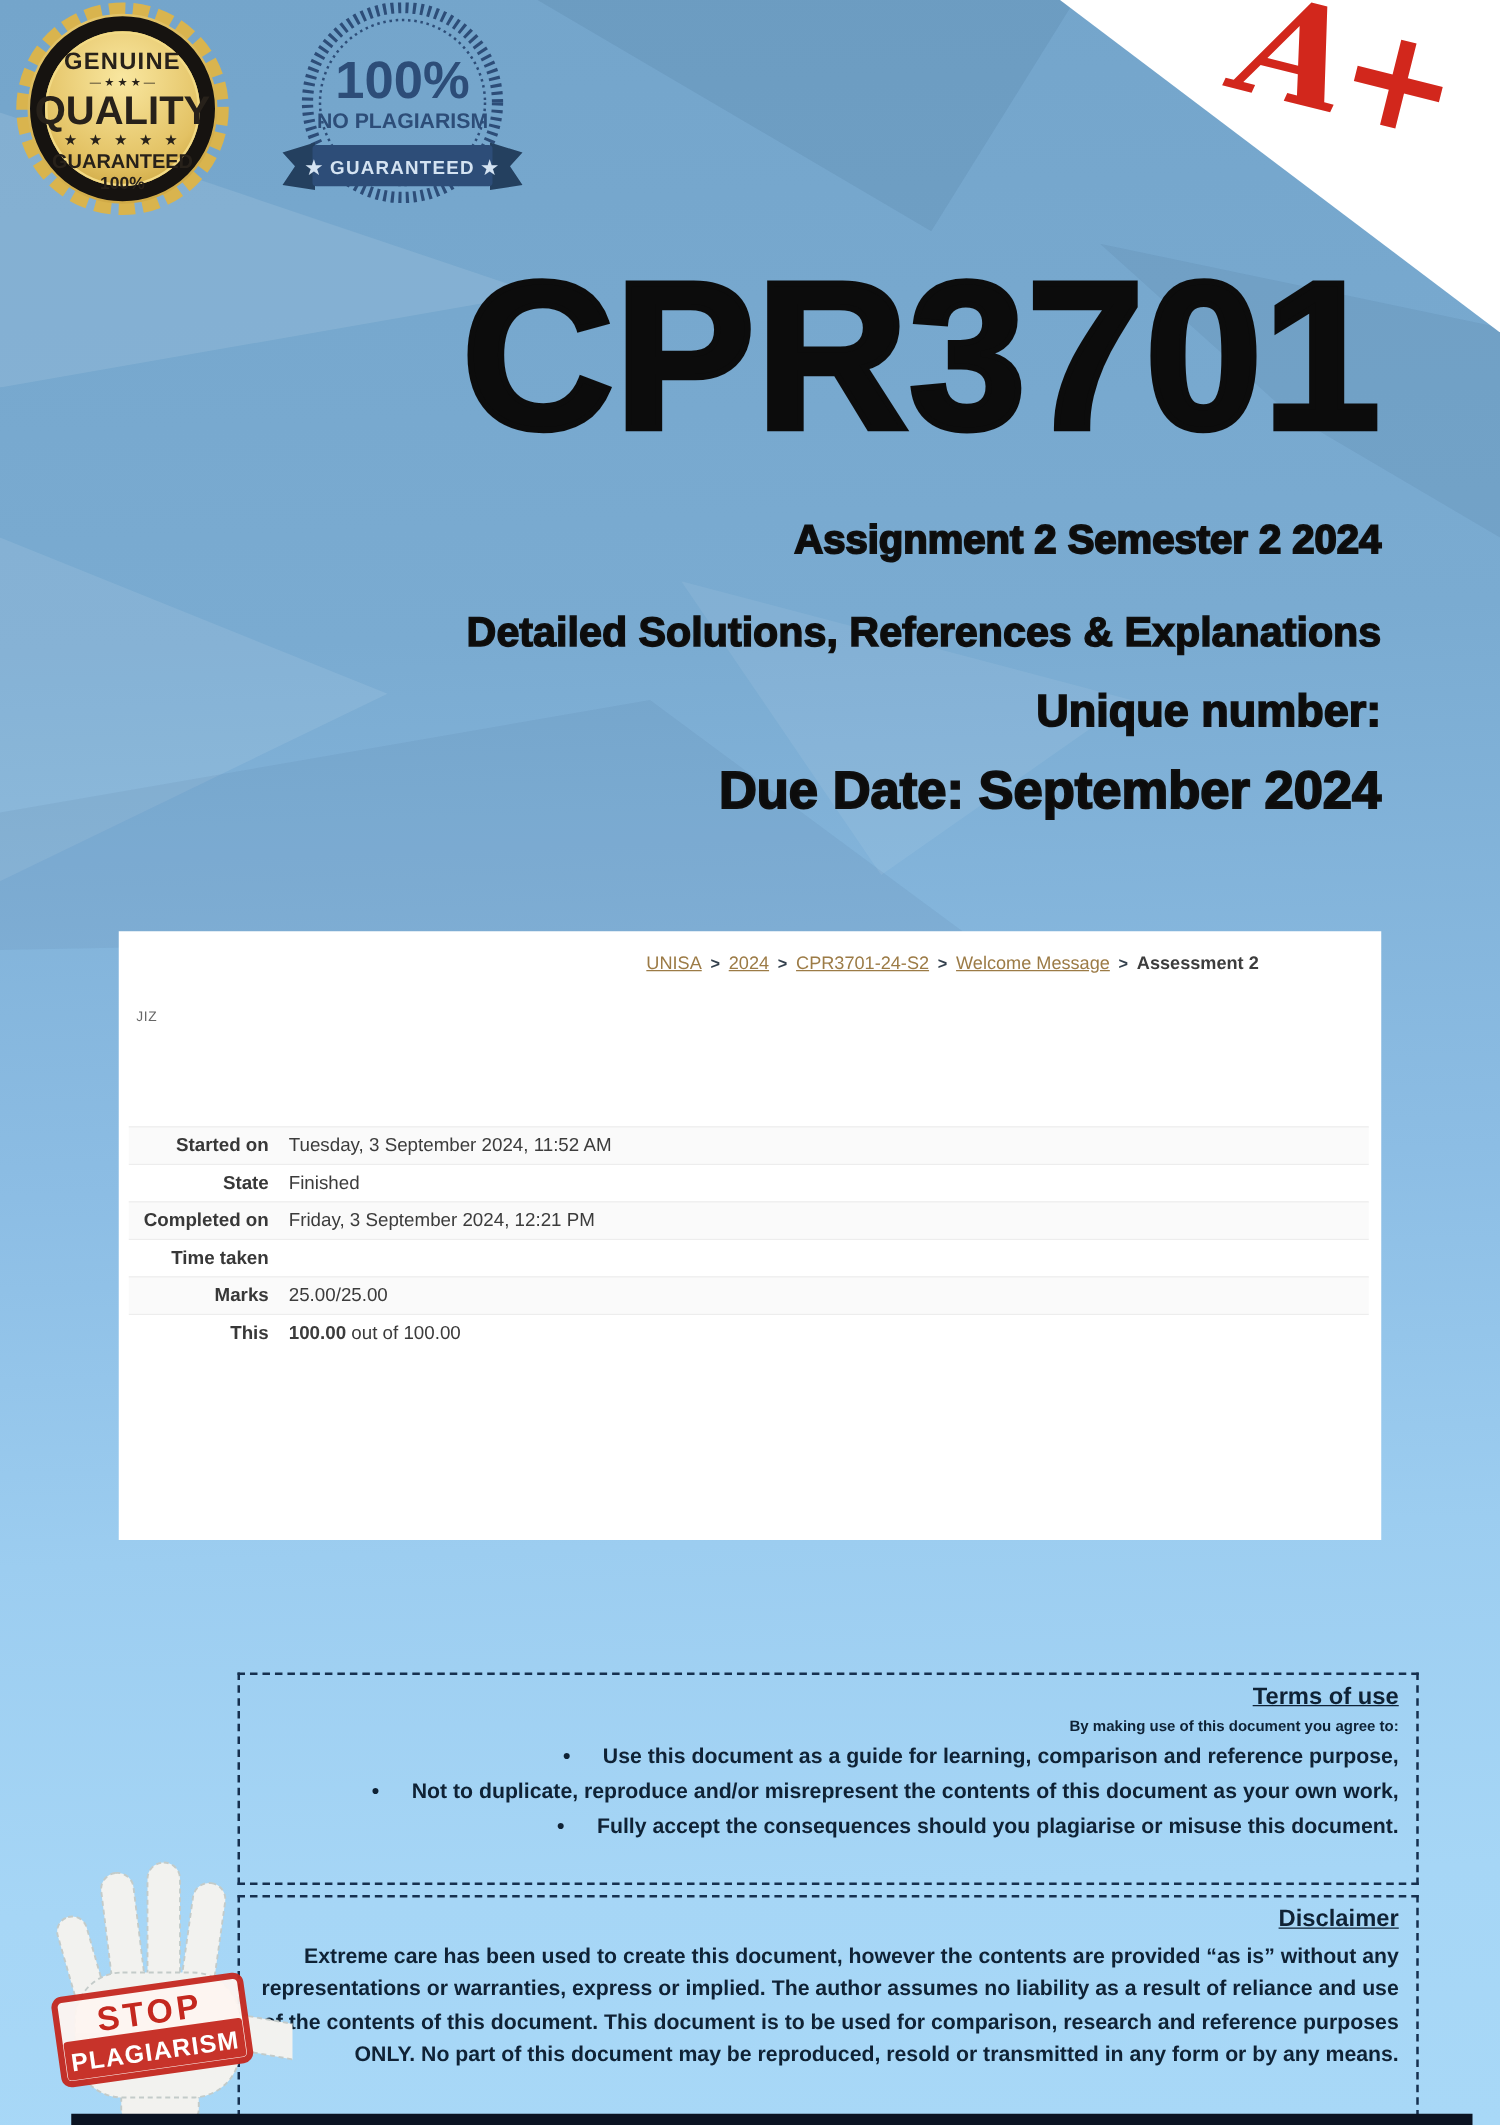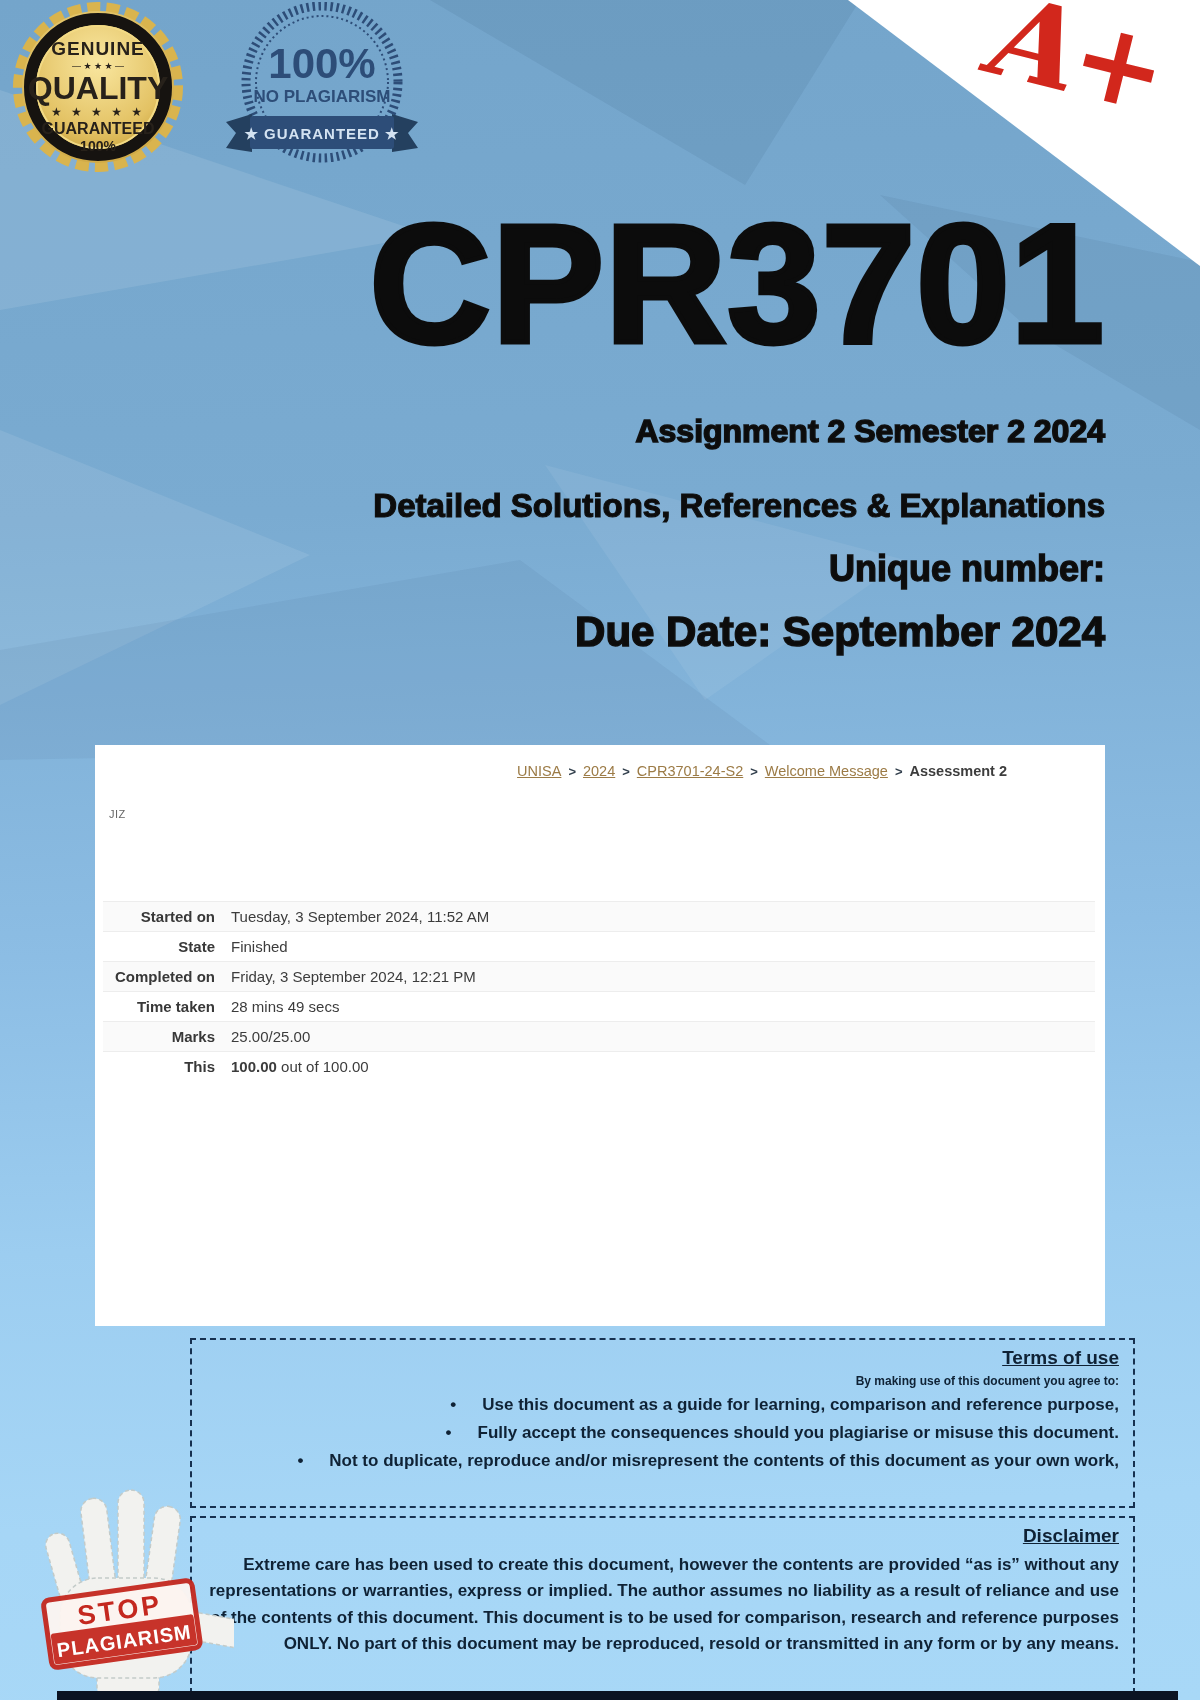--- a/index.html
+++ b/index.html
@@ -27,21 +27,21 @@
   .badge-blue{position:absolute;left:222px;top:2px;}
 
   .title-wrap{position:absolute;left:0;right:95px;text-align:right;color:#0c0c0c;}
   .main-title{top:200px;font-size:168px;font-weight:900;line-height:1;letter-spacing:1px;
     -webkit-text-stroke:5px #0c0c0c;}
   .sub1{top:413px;font-size:32px;font-weight:900;-webkit-text-stroke:1.6px #101010;}
   .sub2{top:487px;font-size:33px;font-weight:900;-webkit-text-stroke:1.2px #101010;}
   .sub3{top:548px;font-size:36px;font-weight:900;-webkit-text-stroke:1.4px #101010;}
   .sub4{top:608px;font-size:42px;font-weight:900;-webkit-text-stroke:1.6px #101010;}
 
-  .panel{position:absolute;left:95px;top:745px;width:1010px;height:581px;background:#ffffff;}
+  .panel{position:absolute;left:95px;top:745px;width:1010px;height:487px;background:#ffffff;}
   .breadcrumb{position:absolute;top:18px;right:98px;font-size:14.5px;color:#3d3d3d;white-space:nowrap;}
   .breadcrumb a{color:#9c7b46;text-decoration:underline;}
   .crumb-sep{color:#33404d;font-weight:bold;margin:0 7px;font-size:13px;}
   .crumb-current{color:#3d3d3d;font-weight:600;}
   .watermark{position:absolute;left:14px;top:63px;font-size:11px;color:#666;letter-spacing:.5px;}
 
   .quiz-table{position:absolute;left:8px;right:10px;top:156px;}
   .qrow{display:flex;align-items:center;height:29px;border-top:1px solid #ededed;
     font-size:15px;color:#3c3c3c;}
   .qrow:nth-child(odd){background:#fafafa;}
@@ -133,40 +133,39 @@
       <div class="qrow">
         <div class="qlabel">State</div>
         <div class="qvalue">Finished</div>
       </div>
       <div class="qrow">
         <div class="qlabel">Completed on</div>
         <div class="qvalue">Friday, 3 September 2024, 12:21 PM</div>
       </div>
       <div class="qrow">
         <div class="qlabel">Time taken</div>
-        <div class="qvalue">28 mins 49 secs</div>
       </div>
       <div class="qrow">
         <div class="qlabel">Marks</div>
         <div class="qvalue">25.00/25.00</div>
       </div>
       <div class="qrow">
         <div class="qlabel">This</div>
         <div class="qvalue"><span class="bold">100.00</span><span> out of 100.00</span></div>
       </div>
     </div>
   </div>
 
   <div class="dashed-box terms-box">
     <div class="box-title">Terms of use</div>
     <div class="box-intro">By making use of this document you agree to:</div>
     <ul class="box-list">
       <li>Use this document as a guide for learning, comparison and reference purpose,</li>
+      <li>Not to duplicate, reproduce and/or misrepresent the contents of this document as your own work,</li>
       <li>Fully accept the consequences should you plagiarise or misuse this document.</li>
-      <li>Not to duplicate, reproduce and/or misrepresent the contents of this document as your own work,</li>
     </ul>
   </div>
 
   <div class="dashed-box disclaimer-box">
     <div class="box-title">Disclaimer</div>
     <p class="box-body">Extreme care has been used to create this document, however the contents are provided “as is” without any representations or warranties, express or implied. The author assumes no liability as a result of reliance and use of the contents of this document. This document is to be used for comparison, research and reference purposes ONLY. No part of this document may be reproduced, resold or transmitted in any form or by any means.</p>
   </div>
 
   <svg class="hand" width="232" height="256" viewBox="0 0 232 256">
     <g fill="#f2f2ef" stroke="#c3cbc9" stroke-width="1.5" stroke-dasharray="4 3">

